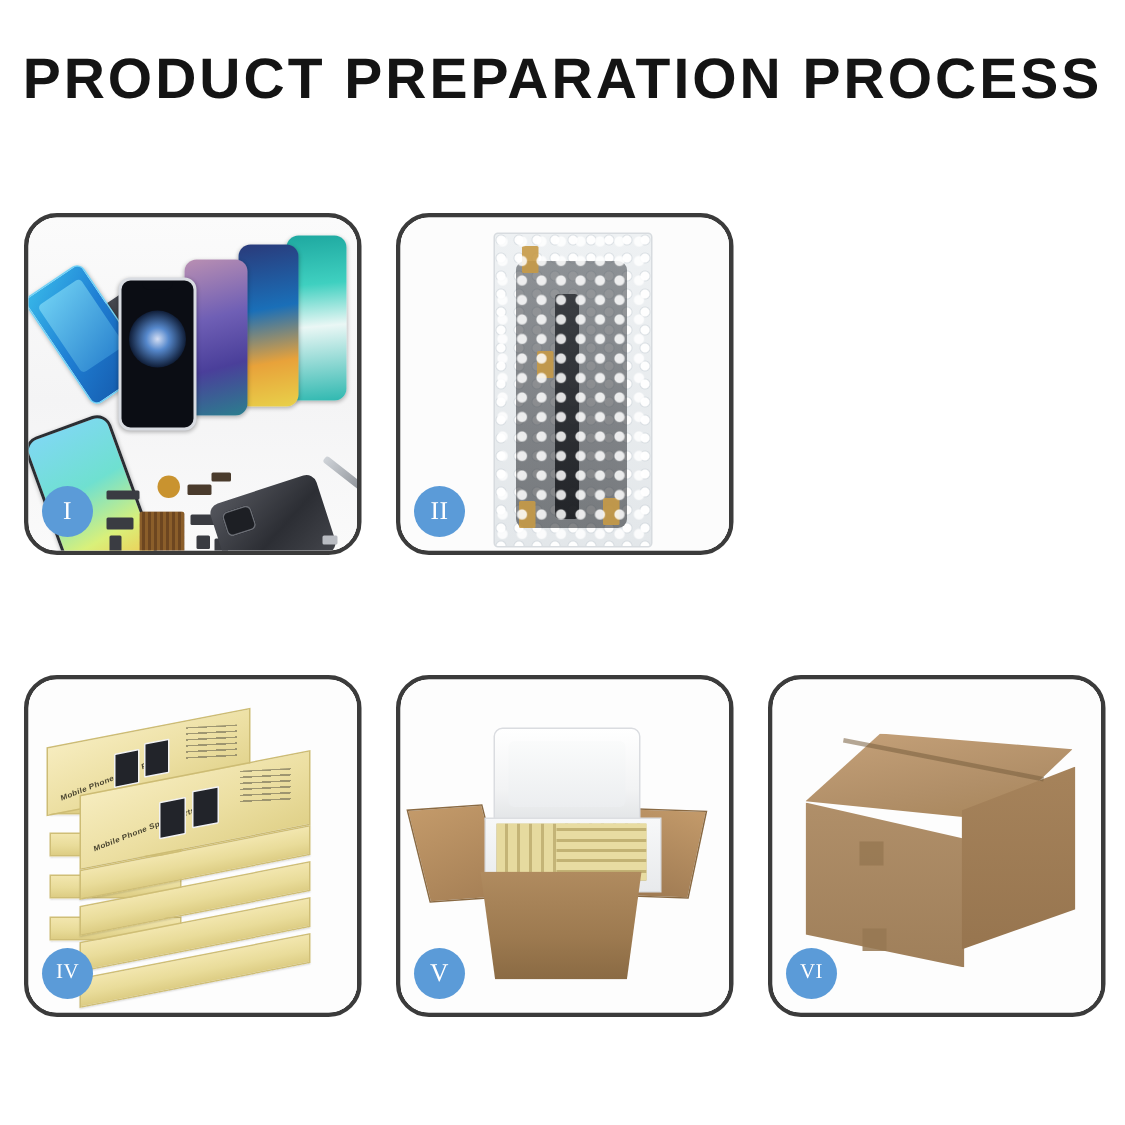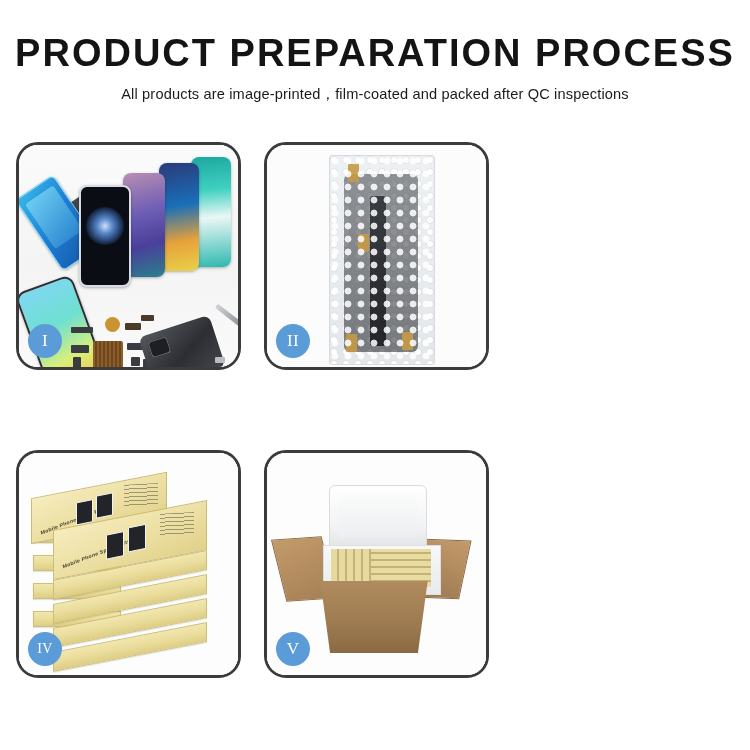--- a/index.html
+++ b/index.html
@@ -386,21 +386,20 @@
     position: absolute;
     left: 60px; top: 166px; width: 16px; height: 15px;
     background: rgba(150,120,82,.85);
   }
 </style>
 </head>
 <body>
 
 <div id="header">
   <div id="page-title">PRODUCT PREPARATION PROCESS</div>
-  <div id="page-subtitle">All products are image-printed，film-coated and packed after QC inspections</div>
 </div>
 
 <div id="panel-grid">
 
   <div class="panel r1 c1">
     <div class="photo">
       <div class="p1-bg"></div>
       <div class="ph ph-teal"></div>
       <div class="ph ph-blue2"></div>
       <div class="ph ph-purple"></div>
@@ -485,14 +484,26 @@
       <div class="foam-lid">
         <div class="foam-lid-in"></div>
       </div>
       <div class="foam-box"></div>
       <div class="foam-inner"></div>
       <div class="carton-body"></div>
     </div>
     <div class="badge">V</div>
   </div>
 
+  <div class="panel r2 c3">
+    <div class="photo">
+      <div class="p6-bg"></div>
+      <div class="c6-top"></div>
+      <div class="c6-left"></div>
+      <div class="c6-right"></div>
+      <div class="c6-seam"></div>
+      <div class="c6-tape1"></div>
+      <div class="c6-tape2"></div>
+    </div>
+    <div class="badge wide">VI</div>
+  </div>
 
 </div>
 
 </body></html>

